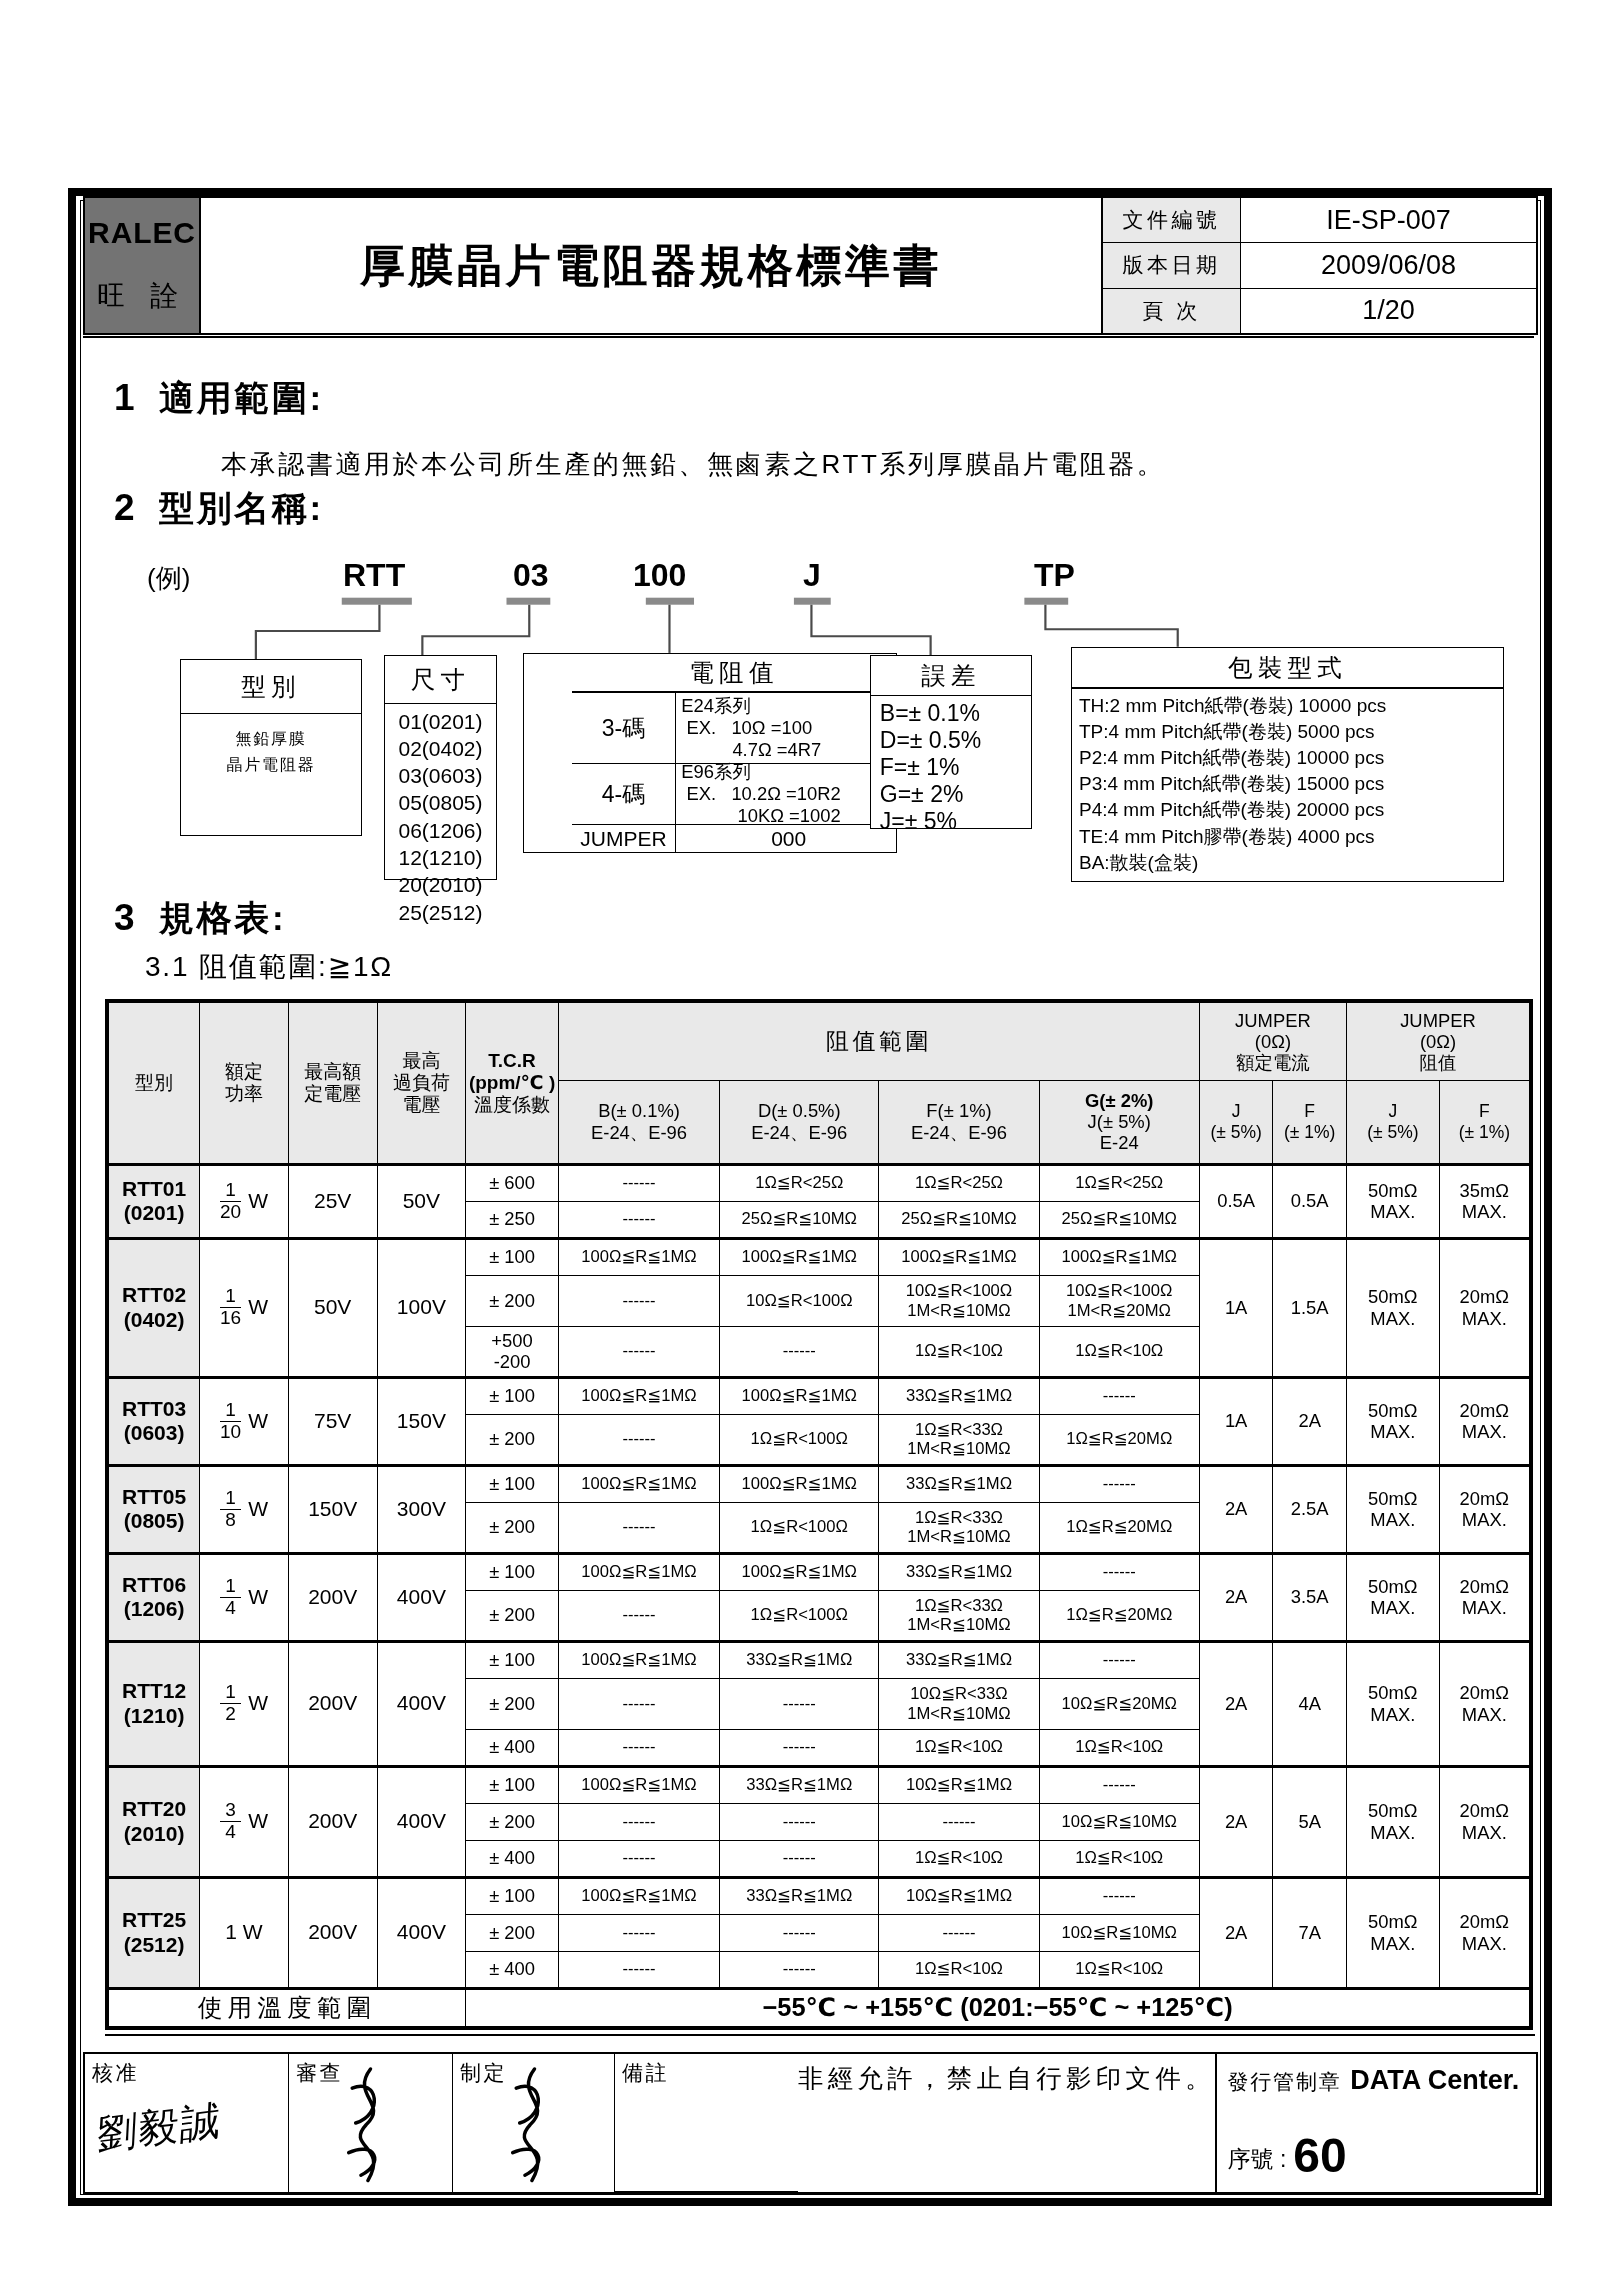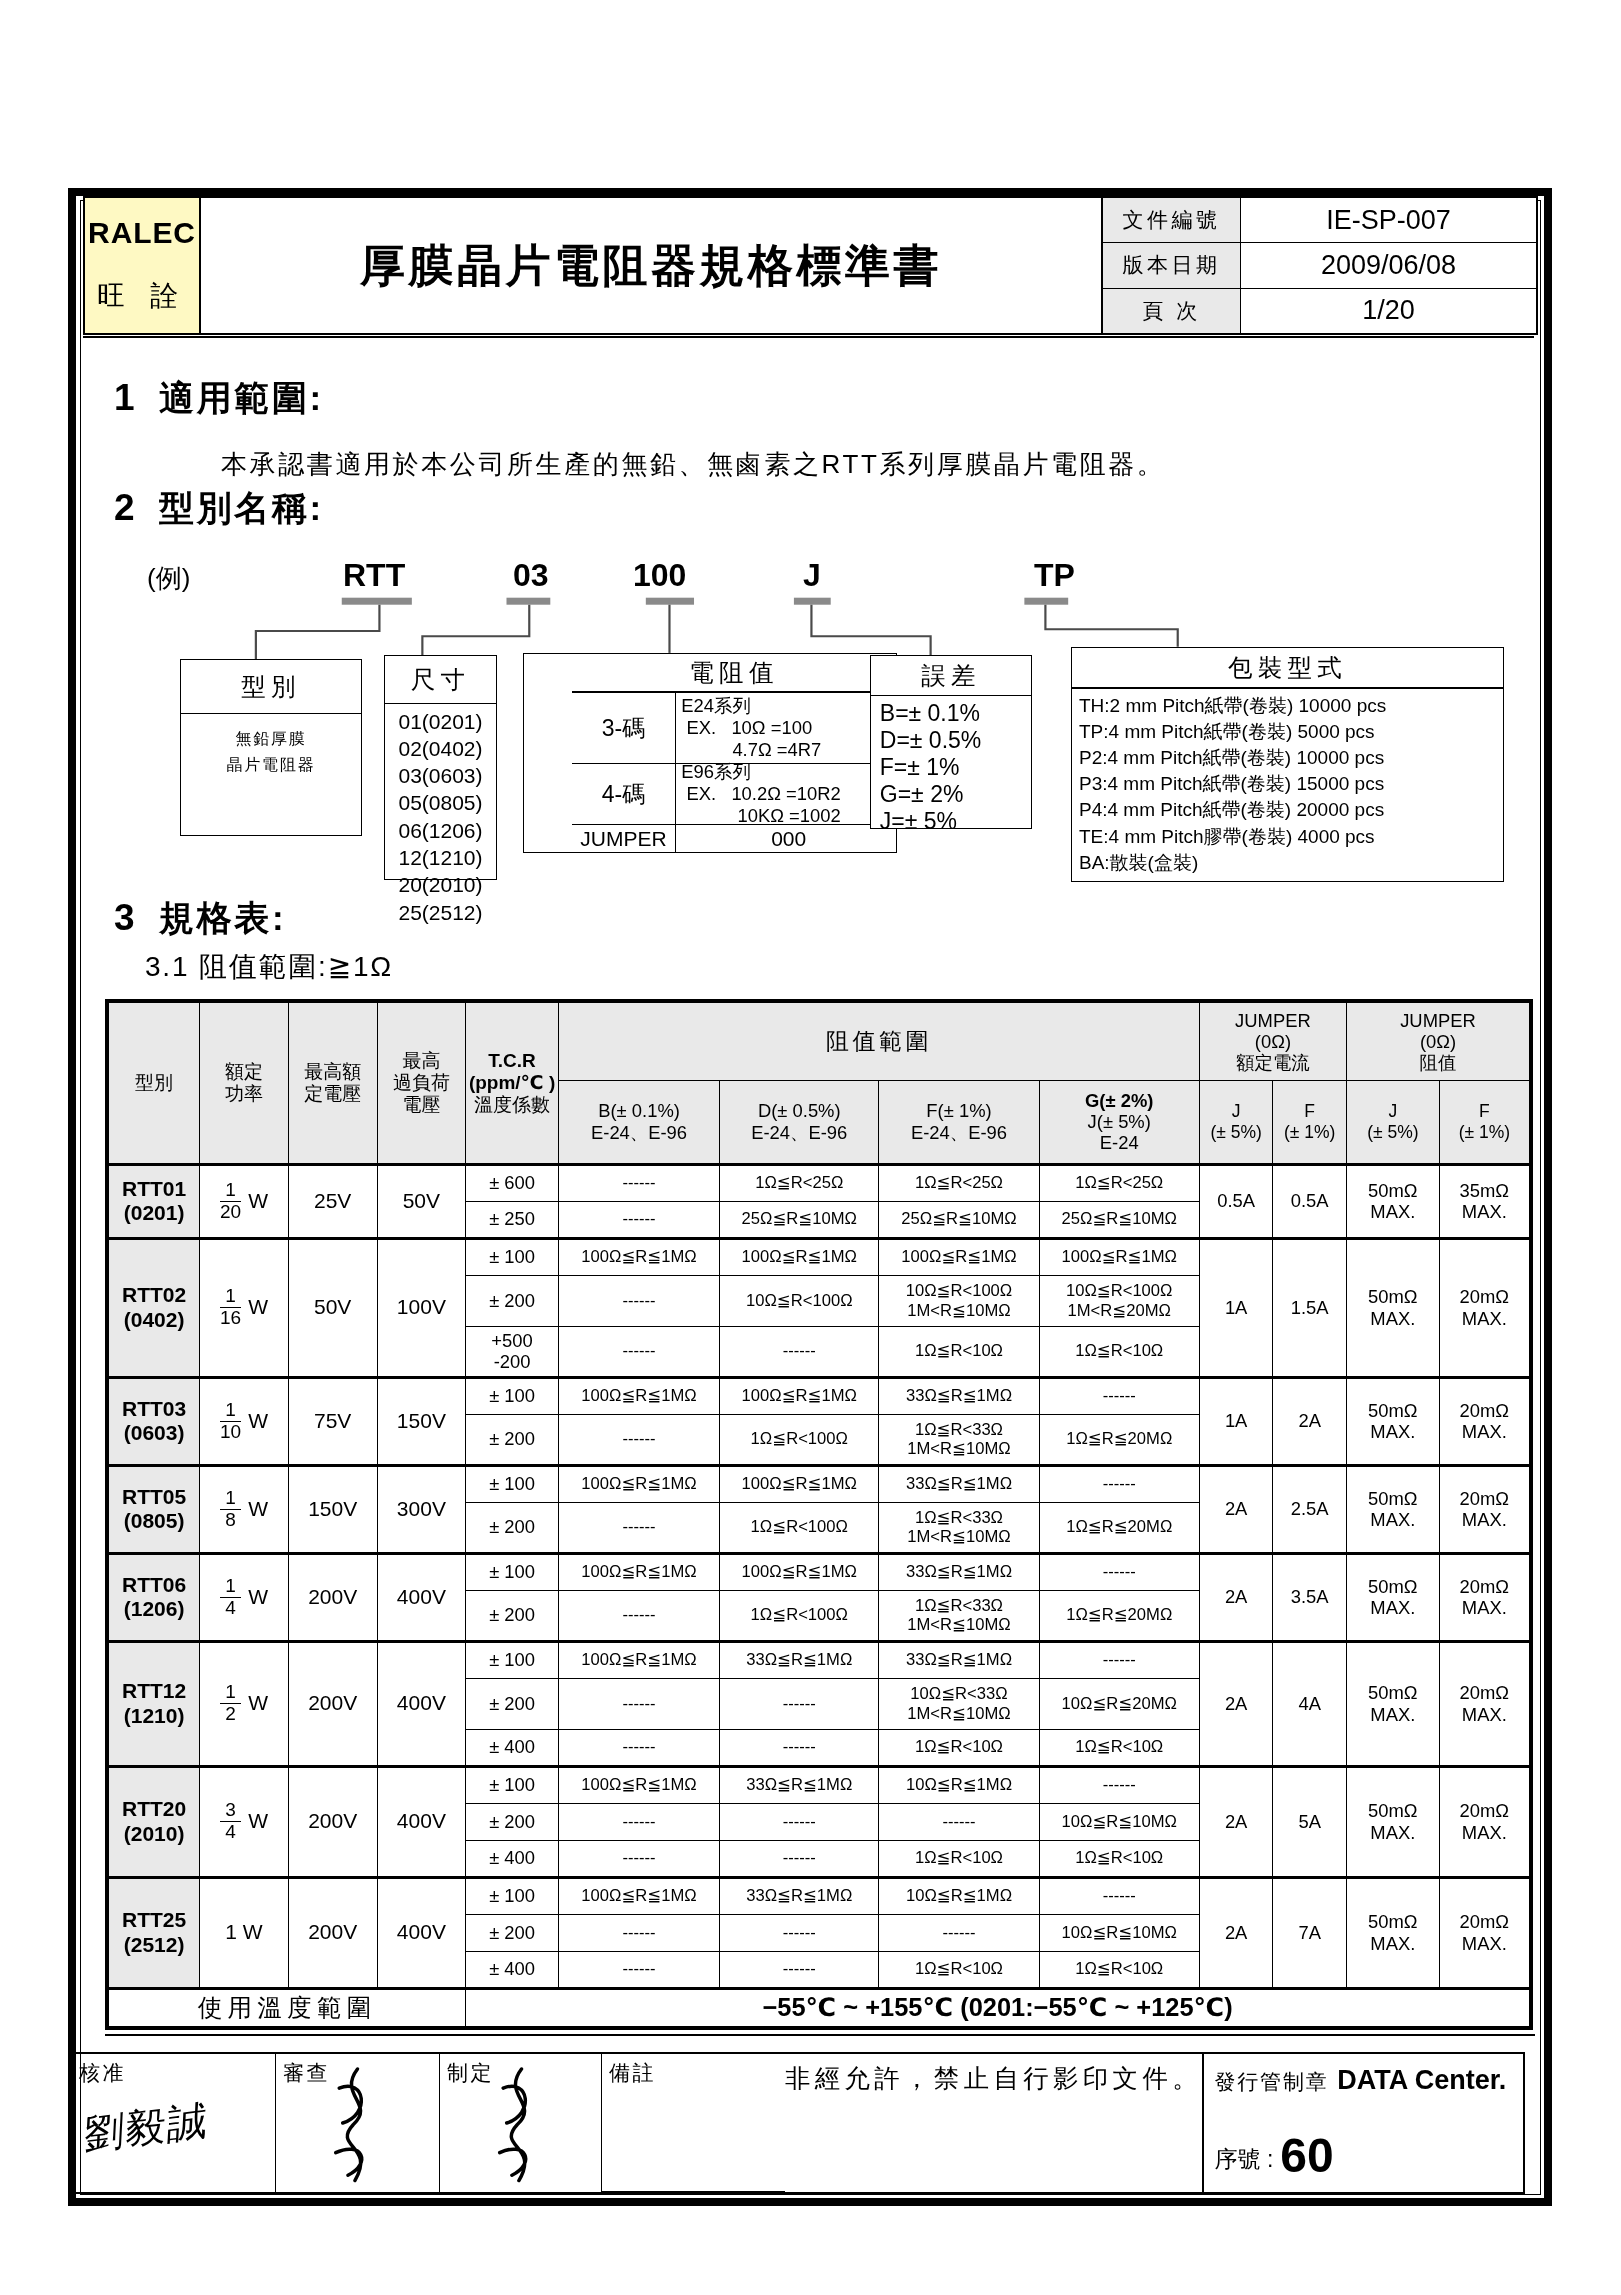--- a/index.html
+++ b/index.html
@@ -13,21 +13,21 @@
   .pres{white-space:pre;}
   .bold{font-weight:bold;}
   .ctr{text-align:center;}
 
   
   .frame{border:8.8px solid #000;}
   .frame-inner{position:absolute;left:3.5px;top:3.5px;right:3.5px;bottom:3.5px;border:1.8px solid #000;}
 
   
   .hdr{display:flex;border:2.6px solid #000;background:#fff;}
-  .hdr-logo{width:114px;border-right:2.6px solid #000;background:#fef9c3;
+  .hdr-logo{width:114px;border-right:2.6px solid #000;background:#737373;
             display:flex;flex-direction:column;align-items:center;justify-content:space-around;padding:5.3px 0;}
   .hdr-logo .ralec{font-size:30px;font-weight:bold;letter-spacing:0.9px;}
   .hdr-logo .cjk{font-size:28px;letter-spacing:8.8px;}
   .hdr-title{flex:1;display:flex;align-items:center;justify-content:center;
              font-size:45px;font-weight:bold;letter-spacing:3.5px;}
   .hdr-meta{width:433px;border-left:2.6px solid #000;display:flex;flex-direction:column;}
   .hdr-meta-row{flex:1;display:flex;border-bottom:1.8px solid #000;}
   .hdr-meta-row:last-child{border-bottom:none;}
   .hdr-meta-label{width:137px;background:#e9e9e9;border-right:1.8px solid #000;
                   display:flex;align-items:center;justify-content:center;font-size:21px;letter-spacing:3.5px;}
@@ -510,21 +510,21 @@
   <tr class="gt rtemp">
     <td colspan="4" class="temp-label">使用溫度範圍</td>
     <td colspan="9" class="temp-val">−55℃ ~ +155℃  (0201:−55℃ ~ +125℃)</td>
   </tr>
 </tbody>
     </table>
 </div>
 
 <div class="abs" style="left:105px;top:2034px;width:1430px;height:1.8px;background:#000;"></div>
 
-<div class="abs foot" style="left:70px;top:2052px;width:1451px;height:138px;">
+<div class="abs foot" style="left:83px;top:2052px;width:1451px;height:138px;">
   <div class="fcell" style="width:203px;">
     <div class="flabel">核准</div>
     <div class="sig-name">劉毅誠</div>
   </div>
   <div class="fcell" style="width:163px;">
     <div class="flabel">審查</div>
     <svg width="61" height="123" style="position:absolute;left:51px;top:10.5px;" viewBox="0 0 70 140">
       <path d="M35 4 C12 34 56 44 30 68 C6 94 56 92 32 132 M14 26 C44 14 50 56 18 66 M10 100 C40 86 52 112 24 126" stroke="#000" stroke-width="4" fill="none" stroke-linecap="round"></path>
     </svg>
   </div>

